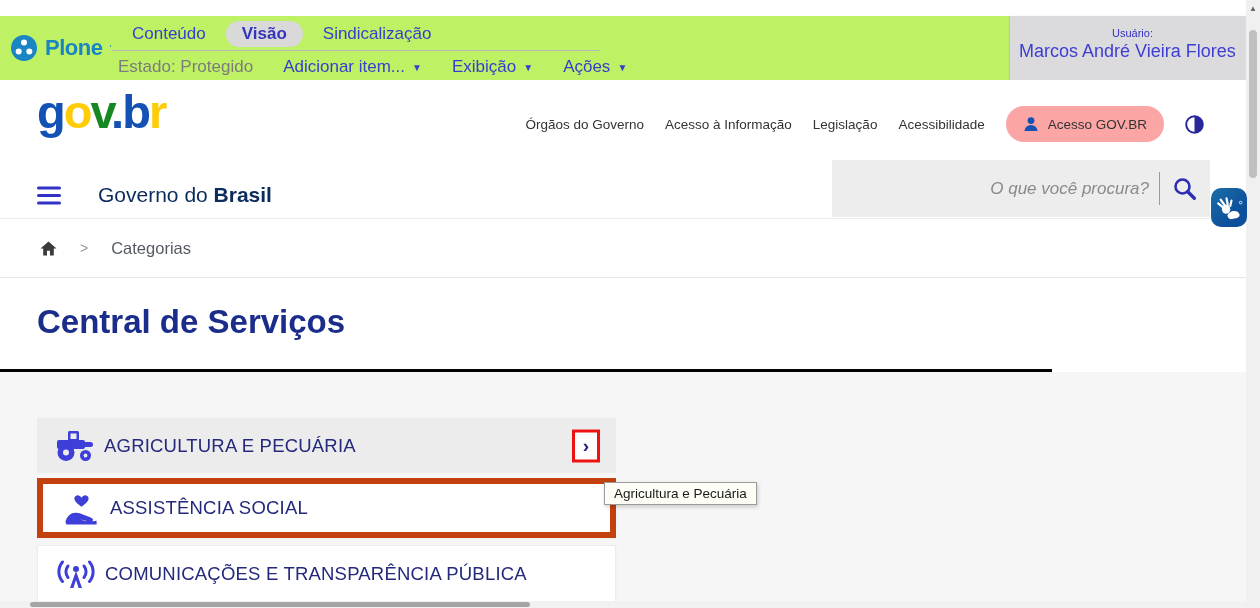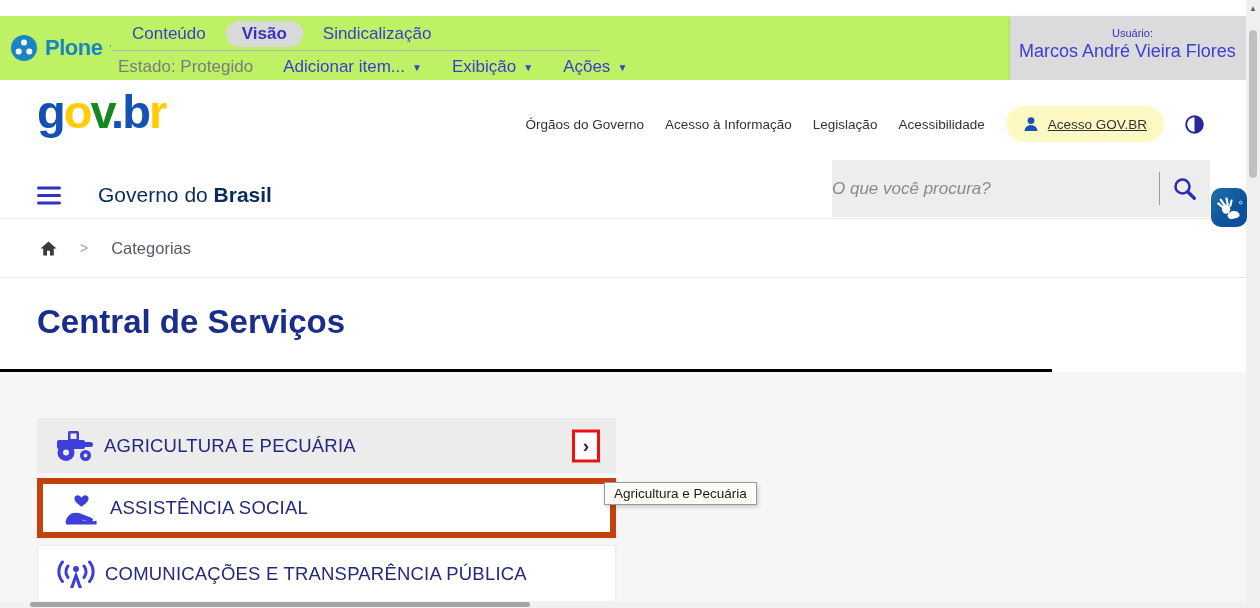--- a/index.html
+++ b/index.html
@@ -23,24 +23,24 @@
   .user-label { font-size:11px; color:#3434c0; margin-bottom:2px;text-align:center; }
   .user-name { font-size:18px; color:#3d3dd4; display:flex; align-items:center; gap:8px; white-space:nowrap; }
   .user-name .dd-arrow { font-size:12px; }
 
   
   .govbr-header { position:absolute; top:80px; left:0; width:1246px; height:150px; background:#fff; }
   .govbr-logo { position:absolute; left:37px; top:8px; font-size:47px; font-weight:800; letter-spacing:-2px; cursor:pointer; line-height:1; }
   .lg-blue { color:#1351b4; } .lg-yellow { color:#ffcd07; } .lg-green { color:#168821; }
   .top-nav { position:absolute; right:42px; top:25px; height:38px; display:flex; align-items:center; gap:21px; font-size:13.5px; color:#333; }
   .top-nav .nav-link { cursor:pointer; white-space:nowrap; }
-  .login-pill { display:flex; align-items:center; gap:9px; background:#fef9c3; border-radius:19px; padding:10px 17px; cursor:pointer; color:#333;text-decoration:underline; }
+  .login-pill { display:flex; align-items:center; gap:9px; background:#fca5a5; border-radius:19px; padding:10px 17px; cursor:pointer; color:#333; }
   .contrast-btn { cursor:pointer; display:flex; align-items:center; }
   .search-bar { position:absolute; left:832px; top:80px; width:378px; height:57px; background:#ededed; display:flex; align-items:center; }
-  .search-input { flex:1; height:100%; border:none; outline:none; background:transparent; text-align:left; font-style:italic; font-size:17px; color:#4c1d95; font-family:"Liberation Sans",sans-serif; padding-right:10px; }
+  .search-input { flex:1; height:100%; border:none; outline:none; background:transparent; text-align:right; font-style:italic; font-size:17px; color:#4c1d95; font-family:"Liberation Sans",sans-serif; padding-right:10px; }
   .search-input::placeholder { color:#8a8a8a; opacity:1; }
   .search-sep { width:1px; height:33px; background:#9a9a9a; }
   .search-btn { width:50px; height:100%; display:flex; align-items:center; justify-content:center; cursor:pointer; background:transparent; border:none; }
   .site-row { position:absolute; left:37px; top:103px; display:flex; align-items:center; gap:15px; }
   .site-name { font-size:21px; color:#0b2b5b;margin-left:21px; }
   .site-name b { font-weight:700; }
   .hamburger { cursor:pointer; display:flex; align-items:center; }
   .vlibras-btn { position:absolute; left:1211px; top:108px; width:36px; height:39px; border-radius:10px; background:linear-gradient(135deg,#1a6fa8 0%,#0d4f9b 70%); display:flex; align-items:center; justify-content:center; cursor:pointer; z-index:5; }
 
   

